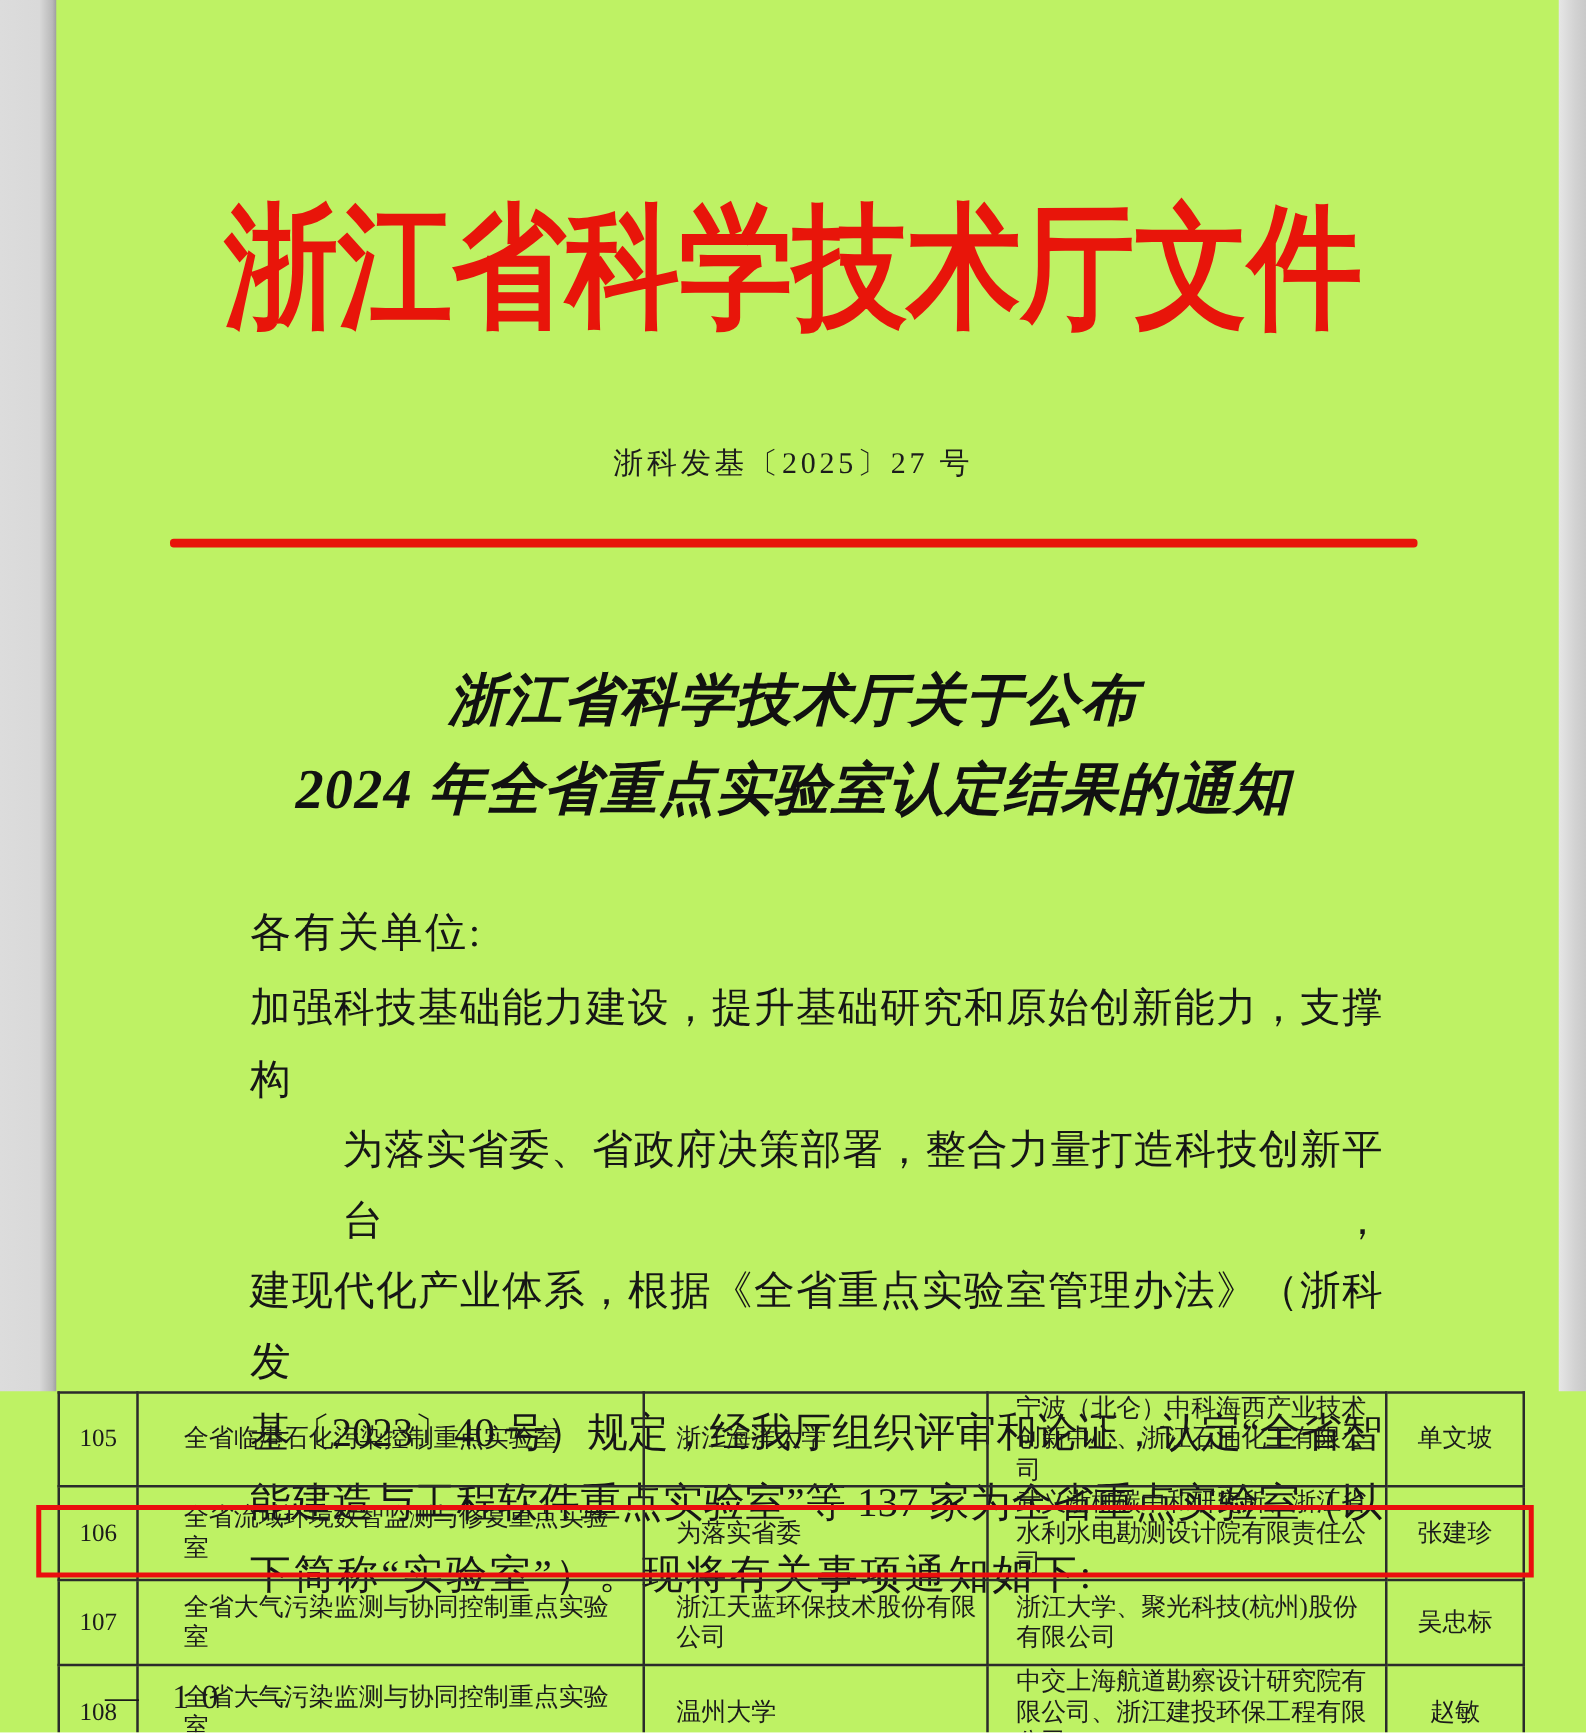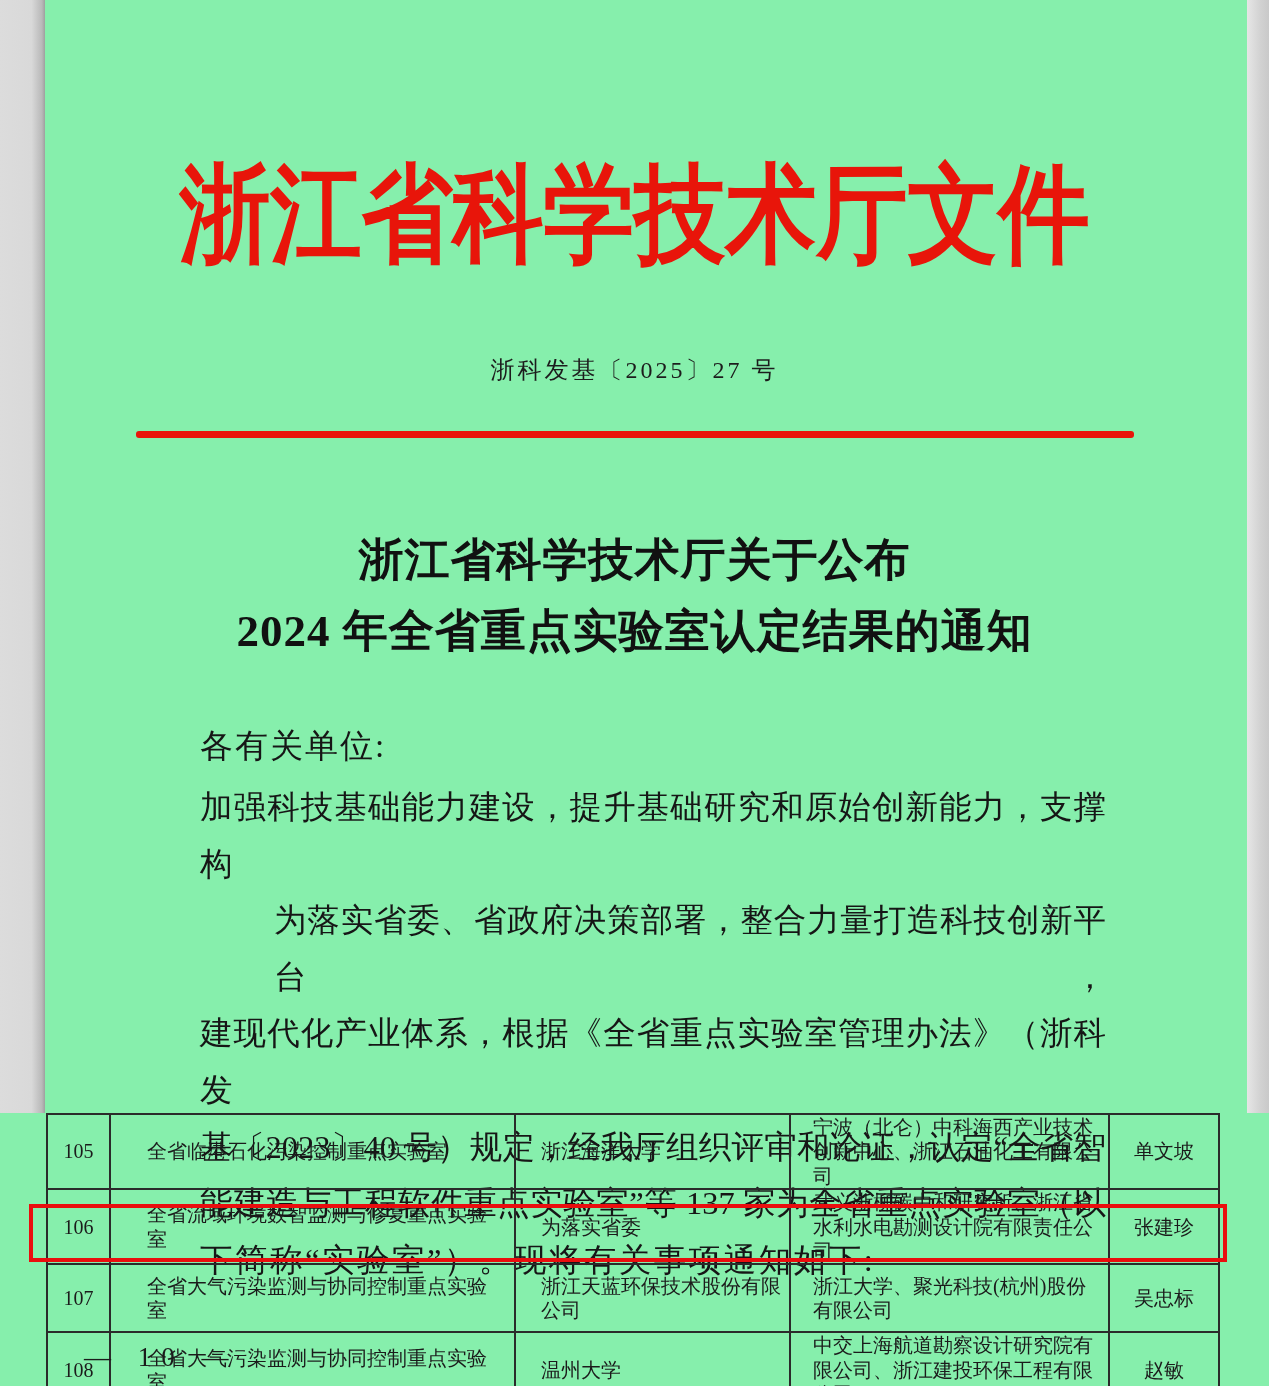--- a/index.html
+++ b/index.html
@@ -3,21 +3,21 @@
 <meta charset="utf-8">
 <style>
   * { margin: 0; padding: 0; box-sizing: border-box; }
   html, body { background: #ffffff; }
   body { font-family: "Liberation Serif", "DejaVu Serif", serif; }
 
   .doc {
     position: relative;
     width: 1269px;
     height: 1386px;
-    background: #86efac;
+    background: #bef264;
     overflow: hidden;
     margin: 0 auto;
   }
 
   
   .edge-left {
     position: absolute; left: 0; top: 0; width: 45px; height: 1113px;
     background: linear-gradient(to right, #dcdcdc 0%, #d9d9d9 70%, #b9b9b9 93%, #9f9f9f 100%);
   }
   .edge-right {
@@ -39,21 +39,21 @@
     text-align: center;
     font-size: 24px; color: #1c1c1c; letter-spacing: 3px;
   }
 
   .red-line {
     position: absolute; left: 136px; top: 431px; width: 998px; height: 7px;
     background: #e8150a; border-radius: 3px;
   }
 
   .notice-title { position: absolute; left: 0; width: 100%; text-align: center;
-    font-weight: bold; color: #111; font-size: 45px; letter-spacing: 1px; }
+    font-weight: bold; color: #111; font-size: 45px; letter-spacing: 1px; font-style: italic; }
   .notice-title.l1 { top: 530px; }
   .notice-title.l2 { top: 601px; }
 
   .salutation {
     position: absolute; left: 200px; top: 724px;
     font-size: 33px; color: #161616; letter-spacing: 2px;
   }
 
   .body-par {
     position: absolute; left: 200px; top: 779px; width: 906px;

